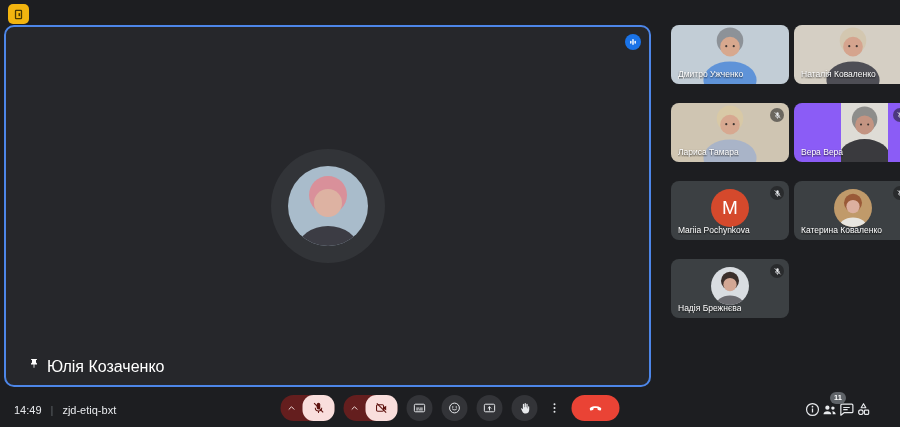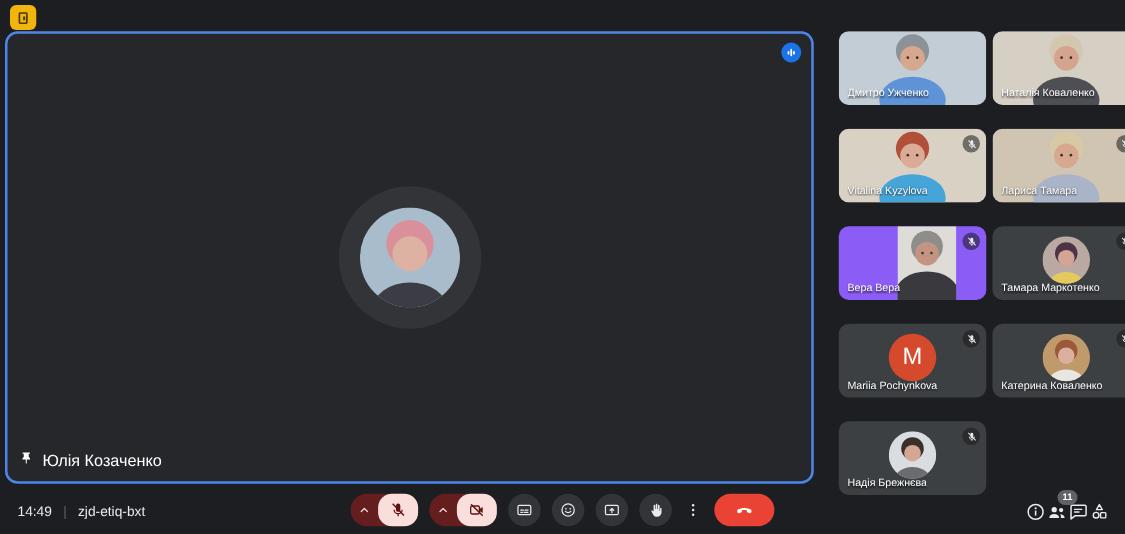--- a/index.html
+++ b/index.html
@@ -7,21 +7,21 @@
   svg{display:block;}
   button{background:none;border:none;padding:0;margin:0;cursor:pointer;color:#e8eaed;font-family:inherit;}
 
   
   .ext-icon{position:absolute;left:8px;top:4px;width:21px;height:20px;background:#f2b40f;border-radius:5px;display:flex;align-items:center;justify-content:center;}
 
   
   .main-tile{position:absolute;left:4px;top:25px;width:643px;height:358px;background:#26272b;border:2px solid #4d86e8;border-radius:10px;}
   .pulse-ring{position:absolute;left:50%;top:50%;transform:translate(-50%,-50%);width:114px;height:114px;border-radius:50%;background:#323438;}
   .main-avatar{position:absolute;left:50%;top:50%;transform:translate(-50%,-50%);width:80px;height:80px;border-radius:50%;overflow:hidden;}
-  .main-name-row{position:absolute;left:9px;bottom:9px;display:flex;align-items:flex-start;gap:7px;font-size:13px;color:#fff;}
+  .main-name-row{position:absolute;left:22px;bottom:9px;display:flex;align-items:flex-start;gap:7px;font-size:16px;color:#fff;}
   .audio-ind{position:absolute;right:8px;top:7px;width:16px;height:16px;border-radius:50%;background:#1a73e8;display:flex;align-items:center;justify-content:center;}
   .audio-ind svg{width:10px;height:10px;}
 
   
   .grid{position:absolute;left:671px;top:25px;width:241px;height:371px;display:grid;grid-template-columns:1fr 1fr;grid-template-rows:repeat(5,1fr);gap:19px 5px;}
   .tile{position:relative;border-radius:8px;overflow:hidden;background:#3c4043;}
   .tile .fill{position:absolute;inset:0;}
   .tile .strip{position:absolute;left:40%;top:0;width:40%;height:100%;}
   .tile.video-portrait{background:#8b5cf6;}
   .tile .circ{position:absolute;left:50%;top:calc(45% - 19px);transform:translateX(-50%);width:38px;height:38px;border-radius:50%;overflow:hidden;display:flex;align-items:center;justify-content:center;}
@@ -41,21 +41,21 @@
   .split-l svg{width:10px;height:10px;}
   .split-r{width:32px;height:26px;background:#f9dedc;border-radius:11px;display:flex;align-items:center;justify-content:center;color:#601410;}
   .split-r svg{width:14px;height:14px;}
   .round{width:26px;height:26px;border-radius:50%;background:#333438;display:flex;align-items:center;justify-content:center;color:#e8eaed;}
   .round svg{width:14px;height:14px;}
   .more-btn{width:16px;height:26px;display:flex;align-items:center;justify-content:center;color:#e8eaed;}
   .more-btn svg{width:14px;height:14px;}
   .endcall{width:48px;height:26px;border-radius:13px;background:#ea4335;display:flex;align-items:center;justify-content:center;color:#fff;}
   .endcall svg{width:16px;height:16px;}
 
-  .right-icons{position:absolute;right:12px;bottom:9px;display:flex;align-items:center;gap:0;}
+  .right-icons{position:absolute;right:28px;bottom:9px;display:flex;align-items:center;gap:0;}
   .right-icons button{display:flex;align-items:center;justify-content:center;color:#e8eaed;}
   .right-icons svg{width:17px;height:17px;}
   .people-wrap{position:relative;}
   .badge{position:absolute;top:-9px;left:9px;background:#5f6368;color:#fff;font-size:7.5px;line-height:1;padding:2px 4px;border-radius:7px;font-weight:600;}
 </style>
 </head>
 <body>
 
 <div class="ext-icon">
   <svg viewBox="0 0 24 24" width="13" height="13">
@@ -112,40 +112,20 @@
   <circle cx="56.2" cy="27.5" r="1.1" fill="#3a3330"></circle>
           <circle cx="63.8" cy="27.5" r="1.1" fill="#3a3330"></circle>
   <ellipse cx="60" cy="62" rx="27" ry="19" fill="#4e4e55"></ellipse>
 </svg>
       </div>
       <span class="tile-name">Наталія Коваленко</span>
     </div>
     <div class="tile video">
       <div class="fill">
         <svg viewBox="0 0 120 72" width="100%" height="100%" preserveAspectRatio="xMidYMid slice">
-  <rect width="120" height="72" fill="#d9d2c4"></rect>
-  <circle cx="60" cy="22" r="13.5" fill="#b0503a"></circle>
-  <circle cx="60" cy="28" r="10" fill="#dcab96"></circle>
-  <circle cx="56.2" cy="27.5" r="1.1" fill="#3a3330"></circle>
-          <circle cx="63.8" cy="27.5" r="1.1" fill="#3a3330"></circle>
-  <ellipse cx="60" cy="62" rx="27" ry="19" fill="#45a4d8"></ellipse>
-</svg>
-      </div>
-      <span class="mic-badge">
-        <svg viewBox="0 0 24 24">
-          <path fill="currentColor" d="M12 14.5a3 3 0 0 0 3-3V6a3 3 0 0 0-6 0v5.5a3 3 0 0 0 3 3z"></path>
-          <path fill="none" stroke="currentColor" stroke-width="2" d="M6.5 11.5a5.5 5.5 0 0 0 11 0M12 17v3.5"></path>
-          <line x1="4.5" y1="3.5" x2="20" y2="19.5" stroke="currentColor" stroke-width="2.2"></line>
-        </svg>
-      </span>
-      <span class="tile-name">Vitalina Kyzylova</span>
-    </div>
-    <div class="tile video">
-      <div class="fill">
-        <svg viewBox="0 0 120 72" width="100%" height="100%" preserveAspectRatio="xMidYMid slice">
   <rect width="120" height="72" fill="#cfc5b2"></rect>
   <circle cx="60" cy="22" r="13.5" fill="#d8c9a6"></circle>
   <circle cx="60" cy="28" r="10" fill="#d7a890"></circle>
   <circle cx="56.2" cy="27.5" r="1.1" fill="#3a3330"></circle>
           <circle cx="63.8" cy="27.5" r="1.1" fill="#3a3330"></circle>
   <ellipse cx="60" cy="62" rx="27" ry="19" fill="#a9b4c8"></ellipse>
 </svg>
       </div>
       <span class="mic-badge">
         <svg viewBox="0 0 24 24">
@@ -169,38 +149,20 @@
       </div>
       <span class="mic-badge">
         <svg viewBox="0 0 24 24">
           <path fill="currentColor" d="M12 14.5a3 3 0 0 0 3-3V6a3 3 0 0 0-6 0v5.5a3 3 0 0 0 3 3z"></path>
           <path fill="none" stroke="currentColor" stroke-width="2" d="M6.5 11.5a5.5 5.5 0 0 0 11 0M12 17v3.5"></path>
           <line x1="4.5" y1="3.5" x2="20" y2="19.5" stroke="currentColor" stroke-width="2.2"></line>
         </svg>
       </span>
       <span class="tile-name">Вера Вера</span>
     </div>
-    <div class="tile avatar-photo">
-      <div class="circ">
-        <svg viewBox="0 0 40 40" width="100%" height="100%">
-  <rect width="40" height="40" fill="#b9a9a2"></rect>
-  <circle cx="20" cy="14.5" r="9.5" fill="#4e3347"></circle>
-  <circle cx="20" cy="18.5" r="7" fill="#d4a494"></circle>
-  <ellipse cx="20" cy="41" rx="15" ry="11" fill="#e3c95e"></ellipse>
-</svg>
-      </div>
-      <span class="mic-badge">
-        <svg viewBox="0 0 24 24">
-          <path fill="currentColor" d="M12 14.5a3 3 0 0 0 3-3V6a3 3 0 0 0-6 0v5.5a3 3 0 0 0 3 3z"></path>
-          <path fill="none" stroke="currentColor" stroke-width="2" d="M6.5 11.5a5.5 5.5 0 0 0 11 0M12 17v3.5"></path>
-          <line x1="4.5" y1="3.5" x2="20" y2="19.5" stroke="currentColor" stroke-width="2.2"></line>
-        </svg>
-      </span>
-      <span class="tile-name">Тамара Маркотенко</span>
-    </div>
     <div class="tile avatar-letter">
       <div class="circ letter" style="background:#d5492c">
         <span>M</span>
       </div>
       <span class="mic-badge">
         <svg viewBox="0 0 24 24">
           <path fill="currentColor" d="M12 14.5a3 3 0 0 0 3-3V6a3 3 0 0 0-6 0v5.5a3 3 0 0 0 3 3z"></path>
           <path fill="none" stroke="currentColor" stroke-width="2" d="M6.5 11.5a5.5 5.5 0 0 0 11 0M12 17v3.5"></path>
           <line x1="4.5" y1="3.5" x2="20" y2="19.5" stroke="currentColor" stroke-width="2.2"></line>
         </svg>

